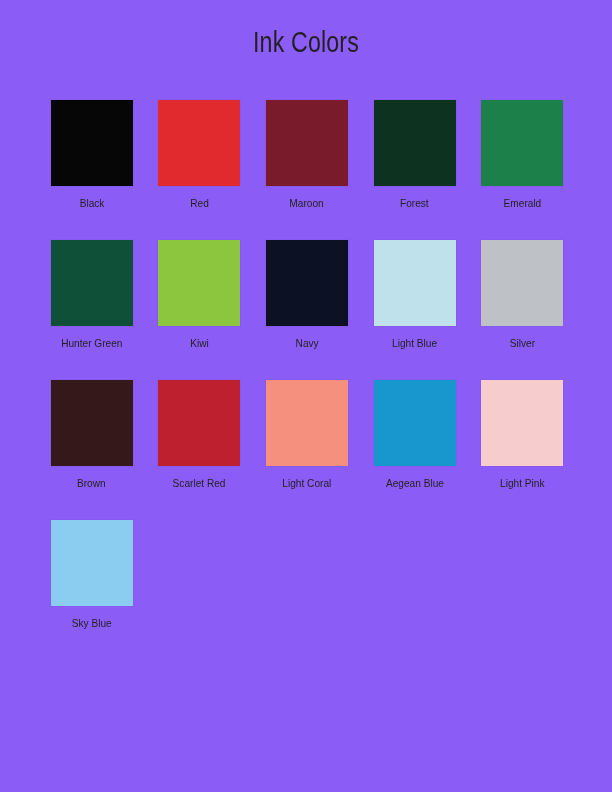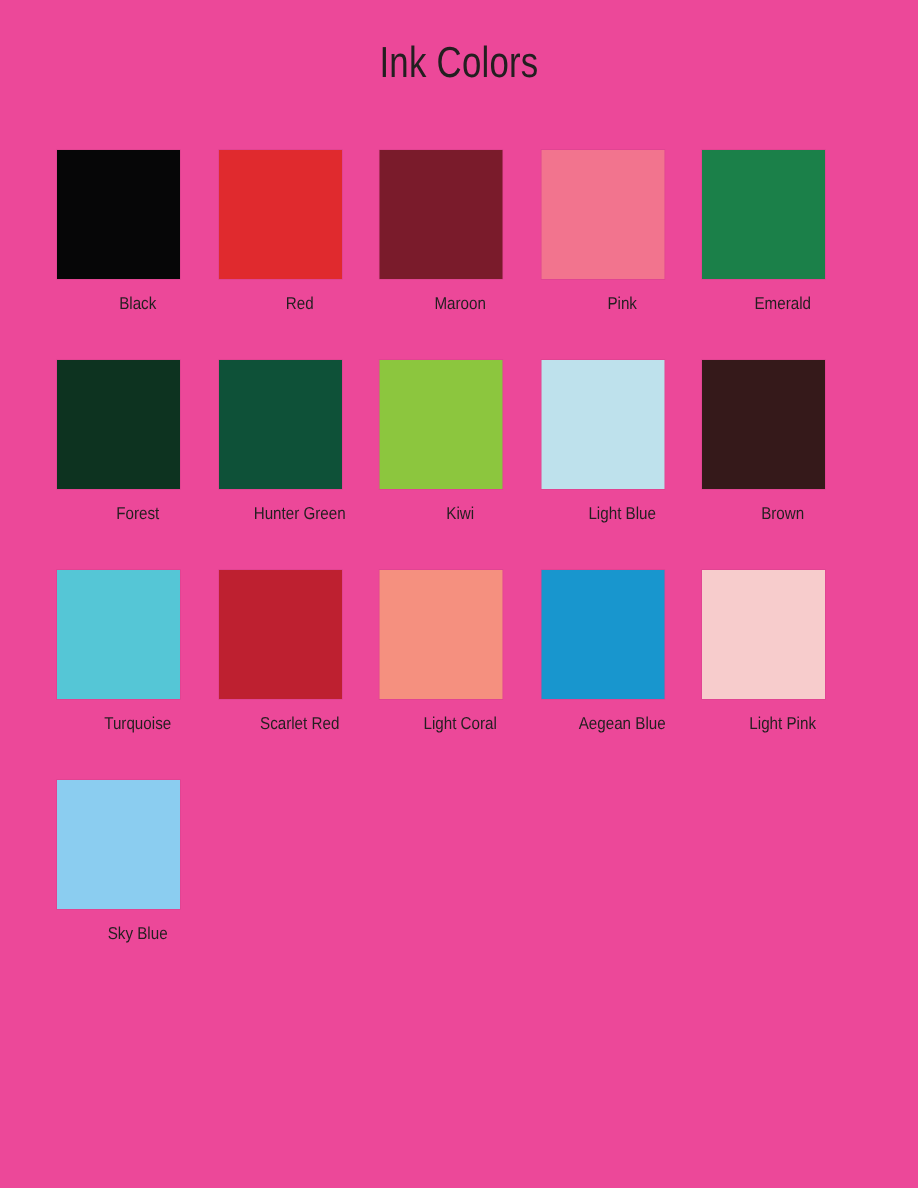--- a/index.html
+++ b/index.html
@@ -49,20 +49,21 @@
     grid-template-columns: repeat(5, 1fr);
     grid-auto-rows: 140px;
     column-gap: 0px;
     row-gap: 0px;
   }
 
   .swatch-cell {
     width: 100%;
     display: flex;
     flex-direction: column;
+    align-items: center;
   }
 
   .swatch-chip {
     width: 82px;
     height: 86px;
     display: block;
     box-shadow: 0 0 0 0.5px rgba(0,0,0,0.06);
   }
 
   .swatch-label {
@@ -73,68 +74,68 @@
     color: #231f20;
     font-family: "Liberation Sans", "DejaVu Sans", sans-serif;
     transform: scaleX(0.88);
     transform-origin: center top;
     white-space: nowrap;
   }
 </style>
 </head>
 <body style="background: rgb(255, 255, 255);">
 
-<div id="page" style="background: #ec4899;">
+<div id="page" style="background: #8b5cf6;">
 
   <h1 id="page-title">Ink Colors</h1>
 
   <div id="swatch-grid">
       <div class="swatch-cell">
         <div class="swatch-chip" style="background-color: rgb(6, 6, 7);"></div>
         <div class="swatch-label">Black</div>
       </div>
       <div class="swatch-cell">
         <div class="swatch-chip" style="background-color: rgb(224, 42, 46);"></div>
         <div class="swatch-label">Red</div>
       </div>
       <div class="swatch-cell">
         <div class="swatch-chip" style="background-color: rgb(122, 27, 43);"></div>
         <div class="swatch-label">Maroon</div>
       </div>
       <div class="swatch-cell">
-        <div class="swatch-chip" style="background-color: rgb(242, 116, 142);"></div>
-        <div class="swatch-label">Pink</div>
+        <div class="swatch-chip" style="background-color: rgb(13, 51, 32);"></div>
+        <div class="swatch-label">Forest</div>
       </div>
       <div class="swatch-cell">
         <div class="swatch-chip" style="background-color: rgb(27, 128, 73);"></div>
         <div class="swatch-label">Emerald</div>
-      </div>
-      <div class="swatch-cell">
-        <div class="swatch-chip" style="background-color: rgb(13, 51, 32);"></div>
-        <div class="swatch-label">Forest</div>
       </div>
       <div class="swatch-cell">
         <div class="swatch-chip" style="background-color: rgb(14, 81, 56);"></div>
         <div class="swatch-label">Hunter Green</div>
       </div>
       <div class="swatch-cell">
         <div class="swatch-chip" style="background-color: rgb(140, 198, 62);"></div>
         <div class="swatch-label">Kiwi</div>
       </div>
       <div class="swatch-cell">
+        <div class="swatch-chip" style="background-color: rgb(13, 17, 36);"></div>
+        <div class="swatch-label">Navy</div>
+      </div>
+      <div class="swatch-cell">
         <div class="swatch-chip" style="background-color: rgb(190, 225, 236);"></div>
         <div class="swatch-label">Light Blue</div>
       </div>
       <div class="swatch-cell">
+        <div class="swatch-chip" style="background-color: rgb(190, 194, 198);"></div>
+        <div class="swatch-label">Silver</div>
+      </div>
+      <div class="swatch-cell">
         <div class="swatch-chip" style="background-color: rgb(53, 25, 26);"></div>
         <div class="swatch-label">Brown</div>
-      </div>
-      <div class="swatch-cell">
-        <div class="swatch-chip" style="background-color: rgb(85, 198, 214);"></div>
-        <div class="swatch-label">Turquoise</div>
       </div>
       <div class="swatch-cell">
         <div class="swatch-chip" style="background-color: rgb(190, 32, 48);"></div>
         <div class="swatch-label">Scarlet Red</div>
       </div>
       <div class="swatch-cell">
         <div class="swatch-chip" style="background-color: rgb(245, 144, 127);"></div>
         <div class="swatch-label">Light Coral</div>
       </div>
       <div class="swatch-cell">

